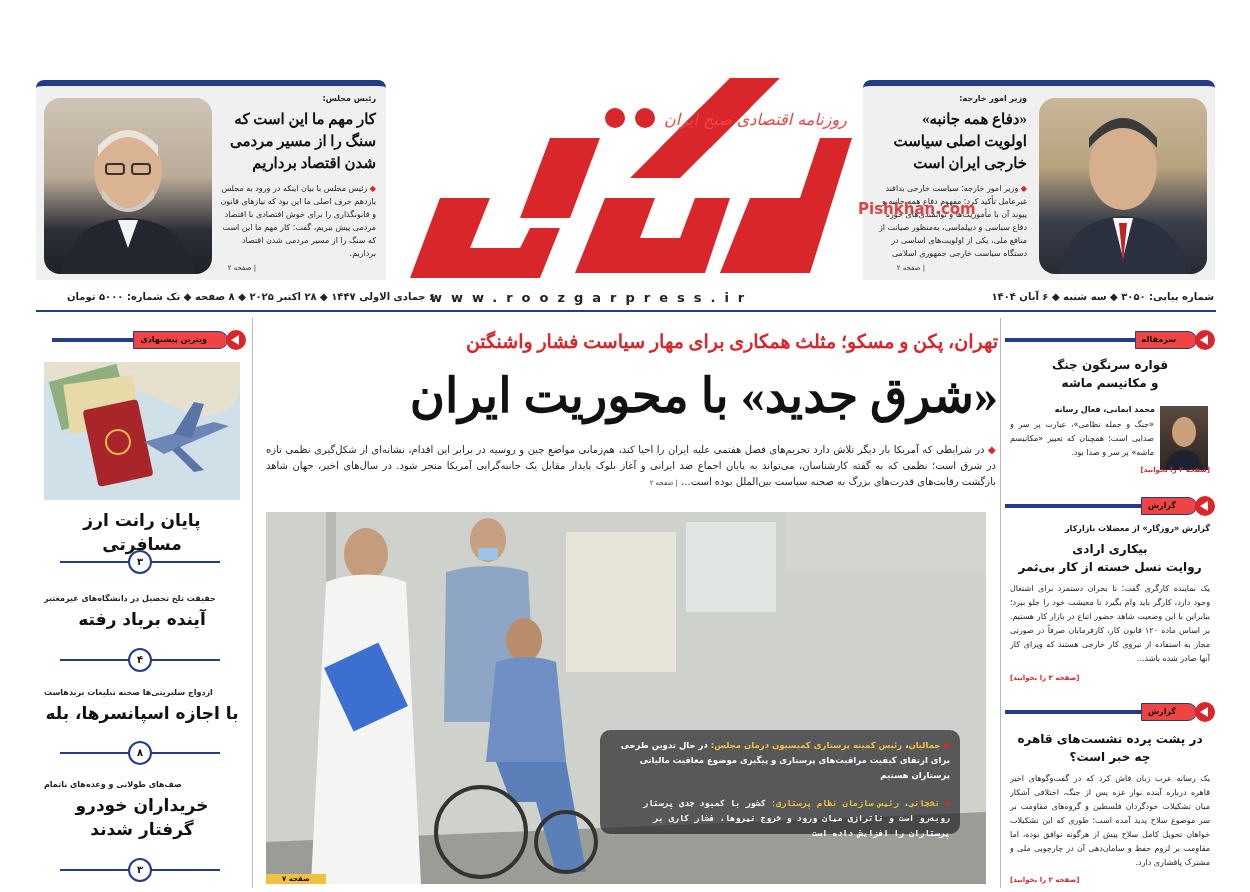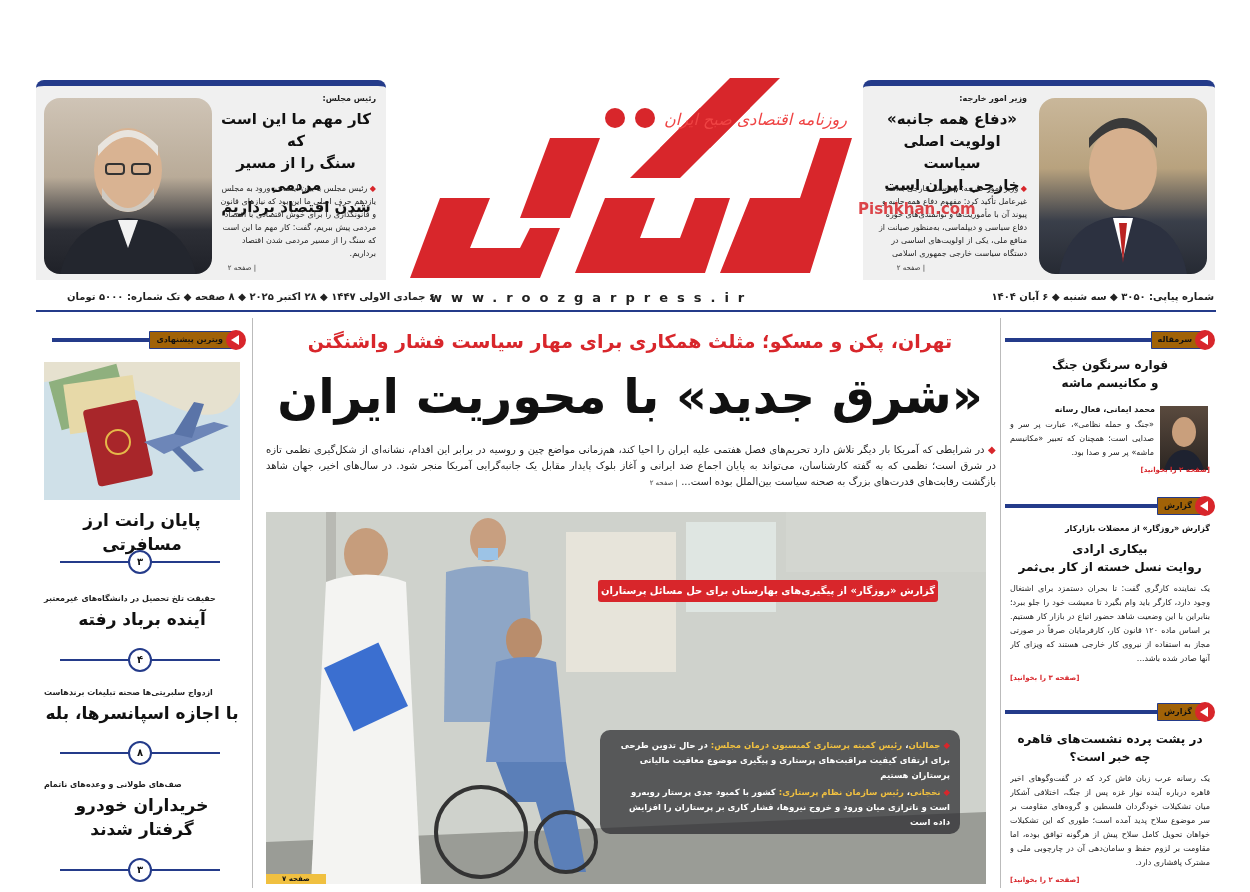--- a/index.html
+++ b/index.html
@@ -1,21 +1,21 @@
 <!DOCTYPE html>
 <html><head>
 <meta charset="utf-8">
 <style>
   * { box-sizing: border-box; margin: 0; padding: 0; }
   html, body { width: 1250px; height: 892px; background: #ffffff; overflow: hidden; }
   body { font-family: "DejaVu Sans", sans-serif; color: #111; direction: rtl; position: relative; }
 
   .abs { position: absolute; }
   .rtl { direction: rtl; text-align: right; }
-  .center { text-align: center; }
+  .center { text-align: right; font-family: Liberation Serif, serif; }
 
   
   .topbox { position: absolute; top: 80px; height: 200px; background: #f0f0f0; border-top: 6px solid #243b8a; border-radius: 8px 8px 0 0; }
   .photo { position: absolute; border-radius: 16px; overflow: hidden; }
   .kicker { font-size: 8px; font-weight: bold; color: #222; }
   .tb-title { font-size: 15px; font-weight: bold; line-height: 22px; color: #111; }
   .tb-body { font-size: 8px; line-height: 13px; color: #222; }
   .red { color: #d8262b; }
   .page-ref { font-size: 7px; color: #333; }
 
@@ -24,21 +24,21 @@
   .slogan { position: absolute; left: 664px; top: 110px; font-family: "DejaVu Serif", serif; font-size: 16px; font-style: italic; color: #ef4444; }
   .url { position: absolute; left: 430px; top: 290px; font-size: 13px; letter-spacing: 9px; color: #222; direction: ltr; font-weight: bold; }
 
   .infobar { position: absolute; top: 291px; font-size: 10px; font-weight: bold; color: #222; }
 
   .rule { position: absolute; left: 36px; width: 1180px; height: 2px; background: #243b8a; top: 310px; }
 
   
   .col-head { position: absolute; height: 18px; }
   .col-head .bar { position:absolute; top:7px; height:4px; left:0; right:0; background:#243b8a; }
-  .col-head .label { position:absolute; right:0; top:0; height:18px; background:#a16207; border:1px solid #243b8a; border-radius: 0 9px 9px 0; font-size:8px; font-weight:bold; line-height:16px; padding: 0 20px 0 6px; color:#111; }
+  .col-head .label { position:absolute; right:16px; top:0; height:18px; background:#ef4444; border:1px solid #243b8a; border-radius: 0 9px 9px 0; font-size:8px; font-weight:bold; line-height:16px; padding: 0 20px 0 6px; color:#111; }
   .col-head .dot { position:absolute; right:-2px; top:-1px; width:20px; height:20px; background:#d8262b; border-radius:50%; }
   .col-head .dot::after { content:""; position:absolute; left:5px; top:5px; width:0; height:0; border-top:5px solid transparent; border-bottom:5px solid transparent; border-right:8px solid #fff; }
 
   .num-badge { position:absolute; width:24px; height:24px; border-radius:50%; background:#fff; border:2px solid #243b8a; font-size:10px; font-weight:bold; text-align:center; line-height:20px; color:#111; }
   .num-line { position:absolute; height:2px; background:#243b8a; }
 
   .left-kicker { font-size: 8px; font-weight: bold; color: #222; text-align: left; }
   .left-title { font-size: 17px; font-weight: bold; color: #111; text-align: center; line-height: 24px; }
 
   .right-title { font-size: 12px; font-weight: bold; color: #111; text-align: center; line-height: 18px; }
@@ -145,28 +145,27 @@
     <path d="M180 60 Q222 48 262 60 L270 210 L178 210 Z" fill="#8ea6c6"></path>
 
     <ellipse cx="258" cy="128" rx="18" ry="22" fill="#b98d6c"></ellipse>
     <path d="M230 150 Q260 140 290 150 L300 250 L220 250 Z" fill="#6f8fc4"></path>
     <path d="M230 250 L300 250 L320 360 L290 360 L270 290 L245 290 Z" fill="#5b7fb8"></path>
     <circle cx="215" cy="320" r="45" fill="none" stroke="#333" stroke-width="4"></circle>
     <circle cx="300" cy="330" r="30" fill="none" stroke="#333" stroke-width="4"></circle>
   </svg>
 
   
-  <div class="abs center" style="left: 332px; top: 68px; width: 340px; height: 22px; background: #d8262b; color: #fff; font-size: 10px; font-weight: bold; line-height: 22px; border-radius: 3px;">گزارش «روزگار» از پیگیری‌های بهارستان برای حل مسائل پرستاران</div>
 
   
   <div class="abs rtl" style="left: 334px; top: 218px; width: 360px; height: 104px; background: rgba(40,40,45,.72); border-radius: 10px; padding: 8px 10px; color: #fff; font-size: 8.5px; line-height: 15px; font-weight: bold;">
     <div>
       <span class="red">◆ </span><span style="color:#f0c040">جمالیان</span>، <span style="color:#f0c040">رئیس کمیته پرستاری کمیسیون درمان مجلس:</span> <span>در حال تدوین طرحی برای ارتقای کیفیت مراقبت‌های پرستاری و پیگیری موضوع معافیت مالیاتی پرستاران هستیم</span>
     </div>
-    <div style="margin-top: 2px;">
+    <div style="margin-top: 14px; font-family: Liberation Mono, monospace;">
       <span class="red">◆ </span><span style="color:#f0c040">نخجانی</span>، <span style="color:#f0c040">رئیس سازمان نظام پرستاری:</span> <span>کشور با کمبود جدی پرستار روبه‌رو است و ناترازی میان ورود و خروج نیروها، فشار کاری بر پرستاران را افزایش داده است</span>
     </div>
   </div>
 
   <div class="abs" style="left: 0; bottom: 0; background: #f0c040; color: #111; font-size: 7px; font-weight: bold; padding: 1px 16px;">صفحه ۷</div>
 </div>
 
 <div class="col-head" style="left: 1005px; top: 331px; width: 208px;">
   <div class="bar"></div>
   <div class="label"><span>سرمقاله</span></div>

